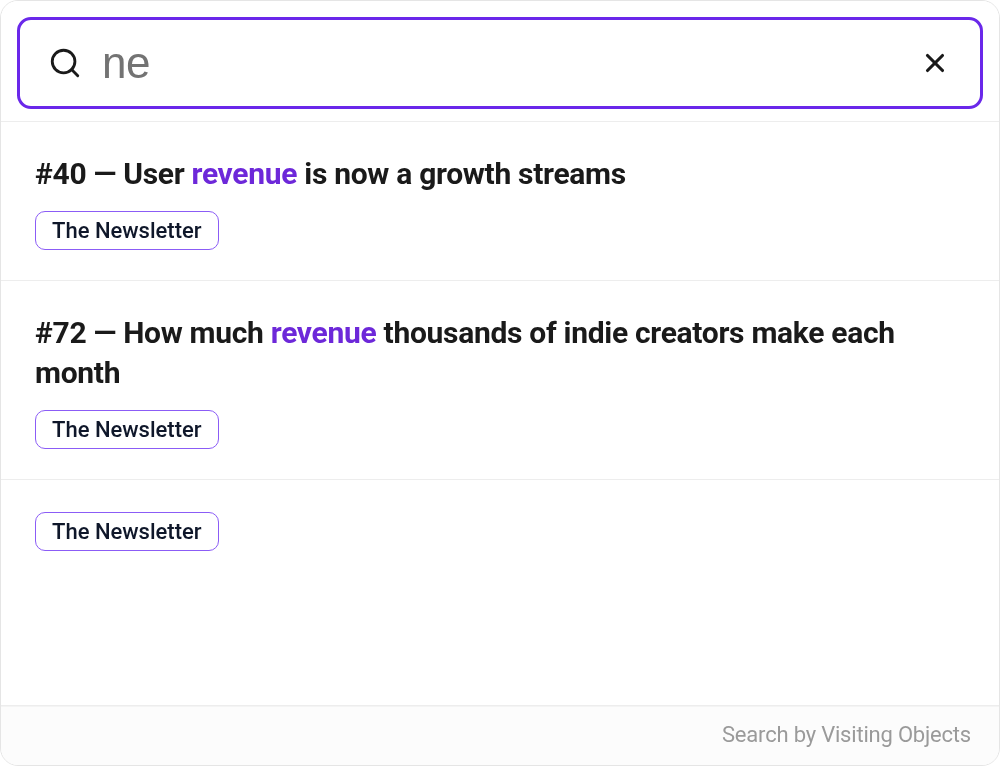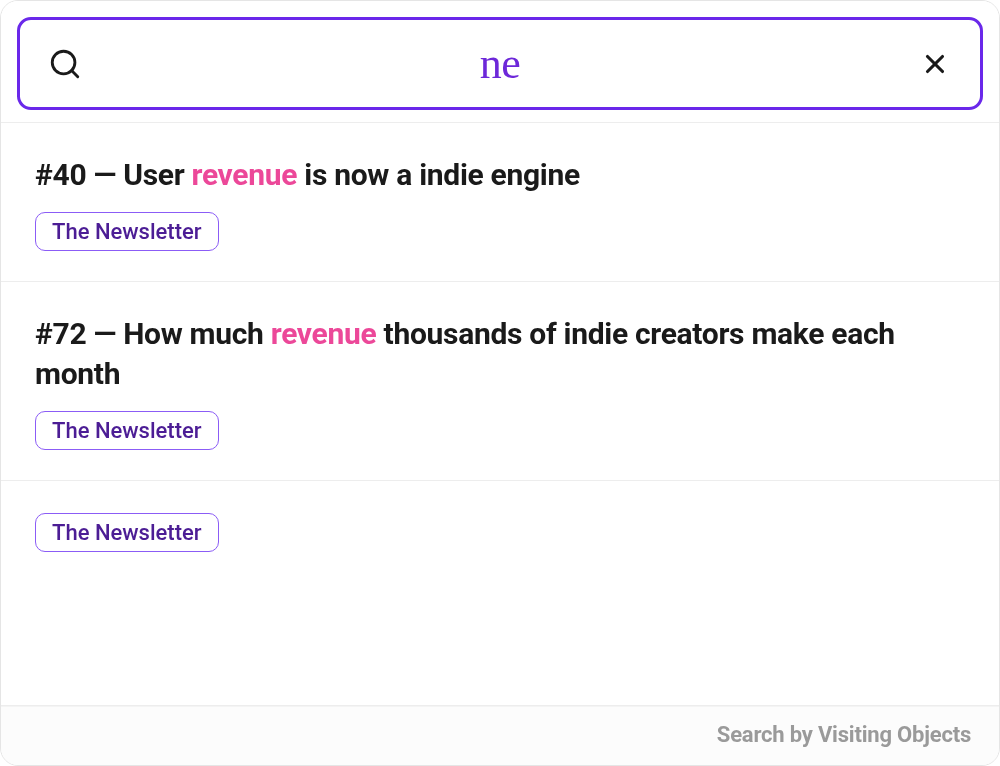--- a/index.html
+++ b/index.html
@@ -44,26 +44,25 @@
       display: flex;
       align-items: center;
       justify-content: center;
     }
     .search-input {
       flex: 1;
       border: none;
       outline: none;
       font-size: 44px;
       font-weight: 400;
-      color: #6d28d9;
+      color: #737373;
       background: transparent;
-      font-family: Liberation Serif, serif;
+      font-family: Liberation Sans, sans-serif;
       caret-color: #6a28ea;
       letter-spacing: -0.5px;
-      text-align: center;
     }
     .clear-icon {
       flex-shrink: 0;
       width: 34px;
       height: 34px;
       display: flex;
       align-items: center;
       justify-content: center;
       cursor: pointer;
     }
@@ -84,42 +83,42 @@
     }
     .result-title {
       font-size: 30px;
       font-weight: 700;
       color: #1a1a1a;
       line-height: 1.35;
       margin-bottom: 16px;
       letter-spacing: -0.3px;
     }
     .highlight {
-      color: #ec4899;
+      color: #6d28d9;
       font-weight: 700;
     }
     .tag {
       display: inline-block;
       border: 1.5px solid #8b5cf6;
-      color: #4c1d95;
+      color: #0f172a;
       font-size: 22px;
       font-weight: 500;
       padding: 6px 16px;
       border-radius: 10px;
       background: #ffffff;
     }
     .footer {
       border-top: 1px solid #ededed;
       border-bottom: none;
       background: #fcfcfc;
       padding: 16px 28px 18px 28px;
       text-align: right;
       font-size: 22px;
       color: #9a9a9a;
-      font-weight: 700;
+      font-weight: 400;
       letter-spacing: -0.2px;
       margin-top: auto;
       box-shadow: inset 0 5px 0 -4px #f4f4f4;
     }
   </style>
 </head>
 <body>
 
 <div class="search-container">
   <div class="search-bar-wrapper">
@@ -136,21 +135,21 @@
           <line x1="18" y1="6" x2="6" y2="18"></line>
           <line x1="6" y1="6" x2="18" y2="18"></line>
         </svg>
       </span>
     </div>
   </div>
 
   <div class="results">
     <div class="result-item">
       <div class="result-title">
-        <span>#40 — User </span><span class="highlight">revenue</span><span> is now a indie engine</span>
+        <span>#40 — User </span><span class="highlight">revenue</span><span> is now a growth streams</span>
       </div>
       <span class="tag">The Newsletter</span>
     </div>
 
     <div class="result-item">
       <div class="result-title">
         <span>#72 — How much </span><span class="highlight">revenue</span><span> thousands of indie creators make each month</span>
       </div>
       <span class="tag">The Newsletter</span>
     </div>

